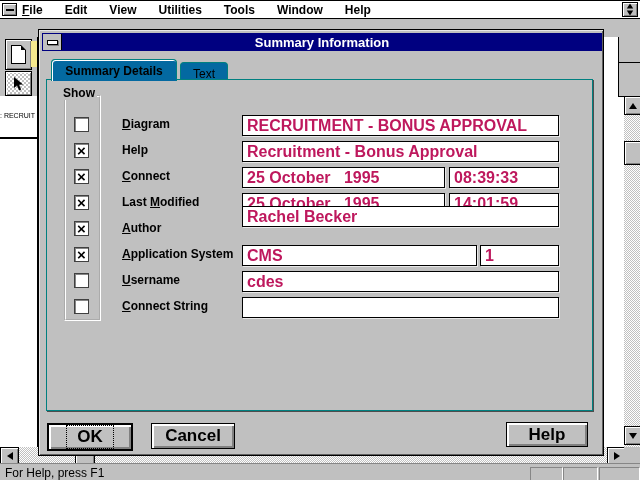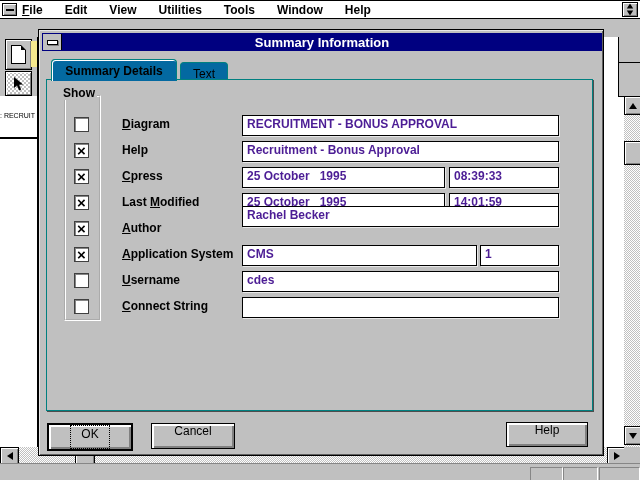--- a/index.html
+++ b/index.html
@@ -77,25 +77,25 @@
   .groupbox { left:17px; top:15px; width:37px; height:226px; border:2px groove #ffffff; }
   .grouplabel { left:14px; top:6px; background:#c0c0c0; padding:0 2px; font-size:12px; font-weight:bold; color:#000; z-index:2; }
 
   .row-label { position:absolute; font-size:12px; font-weight:bold; color:#000; white-space:nowrap; }
   .mn { text-decoration:underline; }
   .checkbox { position:absolute; width:13px; height:13px; background:#fff; border:1px solid #404040;
       box-shadow:inset 1px 1px 0 #868686; display:flex; align-items:center; justify-content:center; }
   .checkmark { font-size:15px; font-weight:bold; color:#000; line-height:11px; margin-top:-1px; }
   .field { position:absolute; height:19px; background:#fff; border:1px solid #000;
       box-shadow:1px 1px 0 #e8e8e8; }
-  .fv { position:absolute; left:4px; top:1px; font-size:12px; font-weight:bold; color:#4c1d95; white-space:pre; }
+  .fv { position:absolute; left:4px; top:1px; font-size:16px; font-weight:bold; color:#be185d; white-space:pre; }
 
   .btn { position:absolute; background:#c0c0c0; border:1px solid #000;
       box-shadow: inset 1px 1px 0 #fff, inset 2px 2px 0 #fff, inset -1px -1px 0 #808080, inset -2px -2px 0 #808080;
-      display:flex; justify-content:center; font-size:12px; font-weight:normal; color:#000; }
+      display:flex; align-items:center; justify-content:center; font-size:17px; font-weight:bold; color:#000; }
   .btn.default { border:2px solid #000; }
   .focus-rect { border:1px dotted #000; padding:1px 10px; }
 </style>
 </head>
 <body>
 
 <div id="screen">
 
   <div class="abs main-titlebar">
     <div class="abs sysbtn" style="left:0;top:0;width:19px;height:16px">
@@ -169,20 +169,21 @@
       <span class="tri-left"></span>
     </div>
     <div class="scrollbtn" style="left:75px;top:0;width:18px;height:16px"></div>
     <div class="scrollbtn" style="left:607px;top:0;width:17px;height:16px">
       <span class="tri-right"></span>
     </div>
   </div>
   <div class="abs" style="left:624px;top:446px;width:16px;height:16px;background:#c0c0c0"></div>
 
   <div class="abs statusbar">
+    <span class="status-text">For Help, press F1</span>
     <span class="status-panel" style="left:530px;width:31px"></span>
     <span class="status-panel" style="left:563px;width:33px"></span>
     <span class="status-panel" style="left:599px;width:39px"></span>
   </div>
 
   <div class="abs dialog">
 
     <div class="abs dlg-titlebar">
       <div class="dlg-sysbtn">
         <span class="sysbar" style="width:9px"></span>
@@ -219,21 +220,21 @@
         <span class="row-label" style="left:75px;top:63px"><span></span><span class="mn"></span><span>Help</span></span>
         <span class="field" style="left:195px;top:61px;width:315px">
             <span class="fv">Recruitment - Bonus Approval</span>
           </span>
       </div>
 
       <div>
         <span class="checkbox" style="left:27px;top:89px">
             <span class="checkmark">×</span>
           </span>
-        <span class="row-label" style="left:75px;top:89px"><span></span><span class="mn">C</span><span>press</span></span>
+        <span class="row-label" style="left:75px;top:89px"><span></span><span class="mn">C</span><span>onnect</span></span>
         <span class="field" style="left:195px;top:87px;width:201px">
             <span class="fv">25 October   1995</span>
           </span>
         <span class="field" style="left:402px;top:87px;width:108px">
             <span class="fv">08:39:33</span>
           </span>
       </div>
 
       <div>
         <span class="checkbox" style="left:27px;top:115px">

